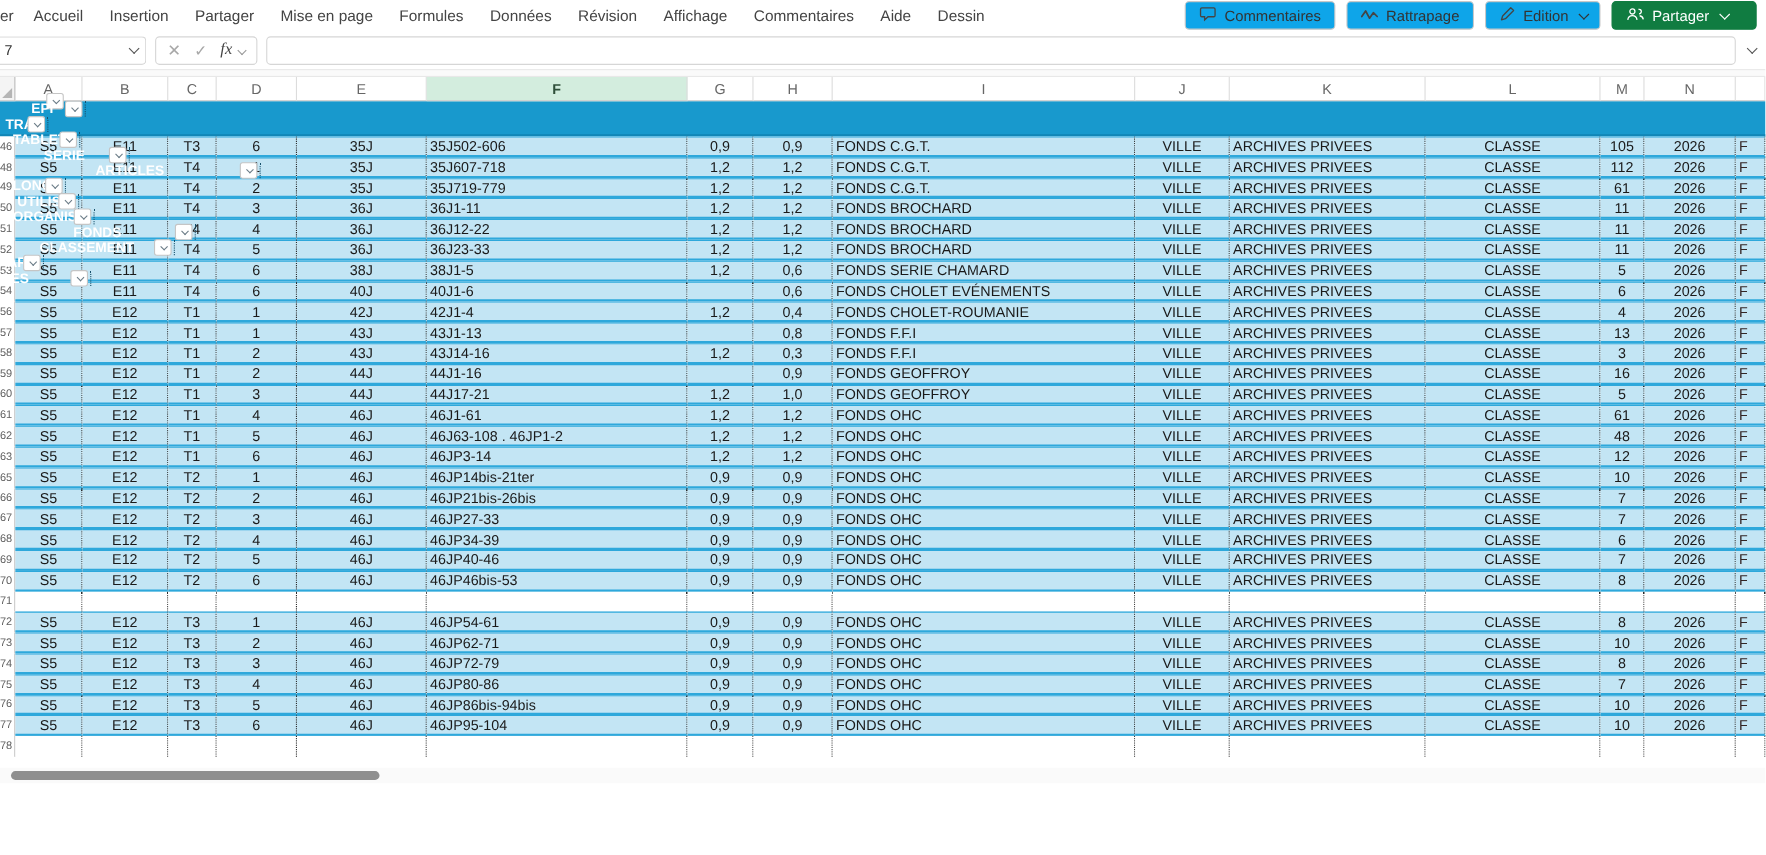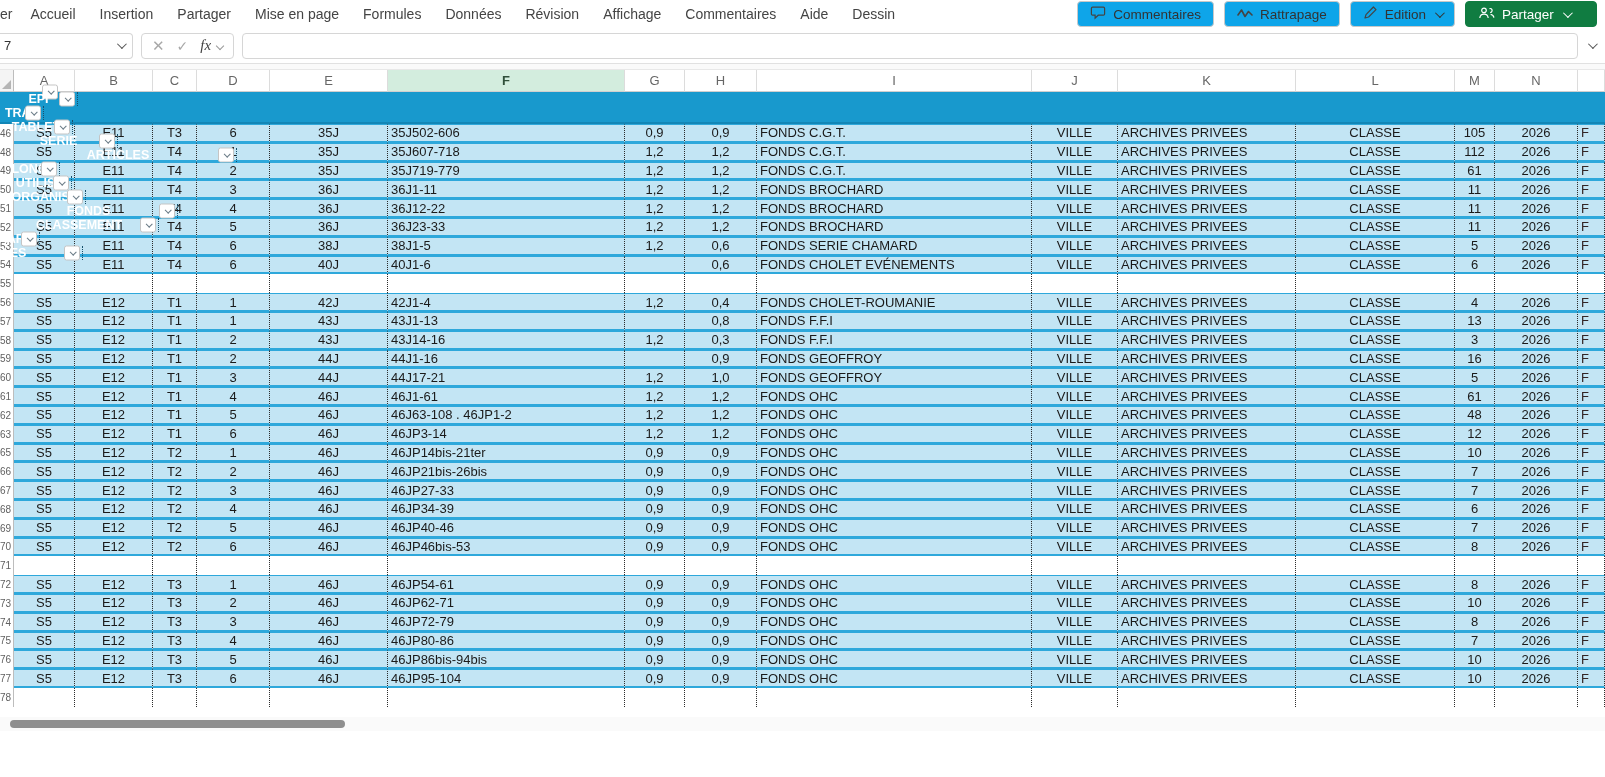--- a/index.html
+++ b/index.html
@@ -417,38 +417,20 @@
         <div class="cell c-g"></div>
         <div class="cell c-h">0,6</div>
         <div class="cell c-i al">FONDS CHOLET EVÉNEMENTS</div>
         <div class="cell c-j">VILLE</div>
         <div class="cell c-k al">ARCHIVES PRIVEES</div>
         <div class="cell c-l">CLASSE</div>
         <div class="cell c-m">6</div>
         <div class="cell c-n">2026</div>
         <div class="cell c-o al oc">F</div>
       </div>
-      <div class="grow drow blank">
-        <div class="rownum c-rh">55</div>
-        <div class="cell c-a"></div>
-        <div class="cell c-b"></div>
-        <div class="cell c-c"></div>
-        <div class="cell c-d"></div>
-        <div class="cell c-e"></div>
-        <div class="cell c-f al"></div>
-        <div class="cell c-g"></div>
-        <div class="cell c-h"></div>
-        <div class="cell c-i al"></div>
-        <div class="cell c-j"></div>
-        <div class="cell c-k al"></div>
-        <div class="cell c-l"></div>
-        <div class="cell c-m"></div>
-        <div class="cell c-n"></div>
-        <div class="cell c-o al"></div>
-      </div>
       <div class="grow drow filled">
         <div class="rownum c-rh">56</div>
         <div class="cell c-a">S5</div>
         <div class="cell c-b">E12</div>
         <div class="cell c-c">T1</div>
         <div class="cell c-d">1</div>
         <div class="cell c-e">42J</div>
         <div class="cell c-f al">42J1-4</div>
         <div class="cell c-g">1,2</div>
         <div class="cell c-h">0,4</div>

